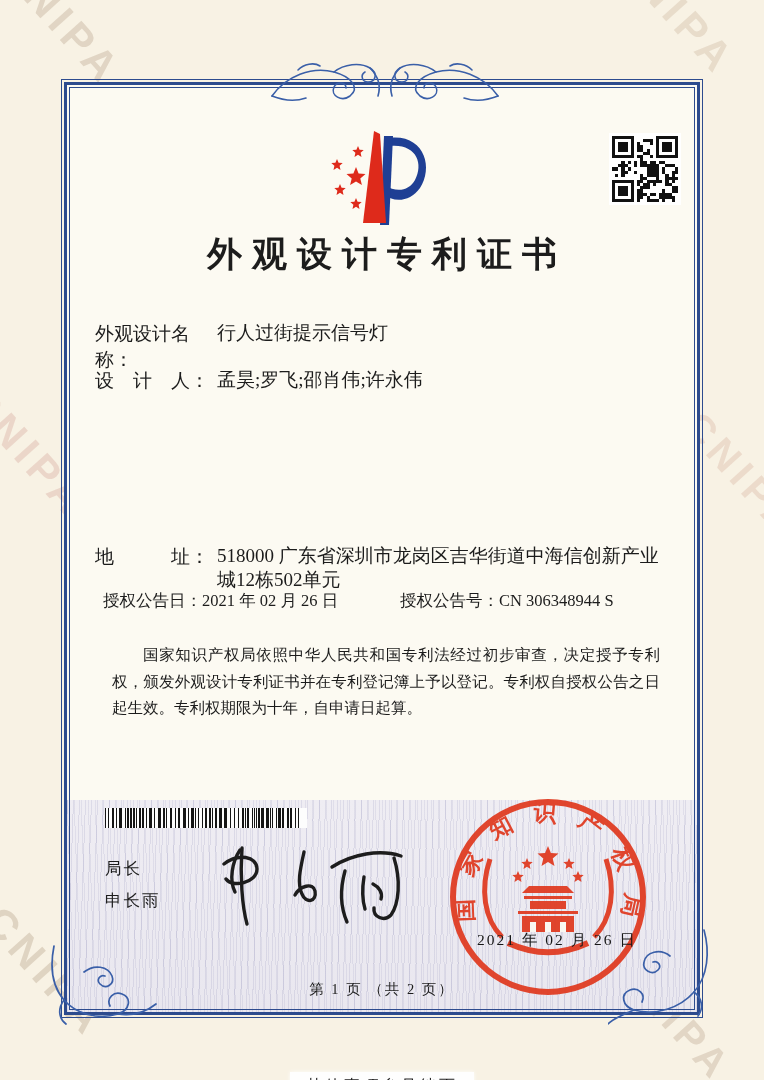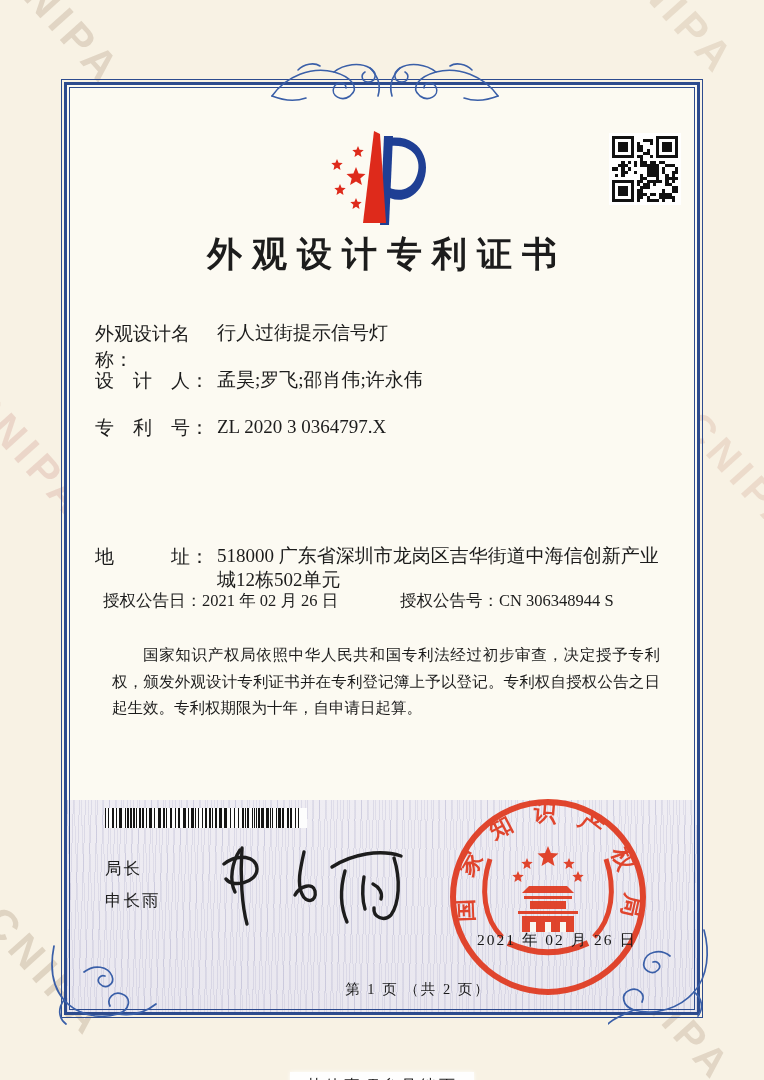--- a/index.html
+++ b/index.html
@@ -36,21 +36,21 @@
   .paras p{margin:12px;text-indent:2em;text-align:justify;}
   .barcode{position:absolute;left:105px;top:808px;width:202px;height:20px;display:flex;align-items:stretch;background:#fdfdfd;}
   .barcode div{height:100%;}
   .issuer-title{position:absolute;left:105px;top:858px;font-size:16.5px;letter-spacing:2px;}
   .issuer-name{position:absolute;left:105px;top:890px;font-size:16.5px;letter-spacing:2px;}
   .signature{position:absolute;left:212px;top:836px;width:200px;height:96px;}
   .seal{position:absolute;left:448px;top:797px;width:200px;height:200px;opacity:.93;}
   .seal-date{position:absolute;left:462px;top:930px;width:190px;text-align:center;
     font-size:15.5px;letter-spacing:2px;color:#171717;}
   .page-indicator{position:absolute;left:64px;top:980px;width:636px;text-align:center;
-    font-size:14.5px;letter-spacing:2px;padding-left:36px;}
+    font-size:14.5px;letter-spacing:2px;}
   .continuation{position:absolute;left:64px;top:1076px;width:636px;text-align:center;font-size:16px;text-decoration:underline;}
   .continuation span{background:#fefefe;padding:5px 16px;letter-spacing:3px;box-shadow:0 0 4px rgba(255,255,255,.9);}
   .flourish-top{position:absolute;left:268px;top:56px;width:234px;height:52px;}
   .flourish-bl{position:absolute;left:44px;top:942px;width:115px;height:85px;}
   .flourish-br{position:absolute;left:608px;top:928px;width:108px;height:100px;}
 </style>
 </head>
 <body>
 
 <div class="page">
@@ -241,23 +241,20 @@
     </svg>
 
   <div class="title">外观设计专利证书</div>
 
   <div class="field-row row-1">
     <span class="field-label">外观设计名称：</span><span class="field-value">行人过街提示信号灯</span>
   </div>
   <div class="field-row row-2">
     <span class="field-label">设　计　人：</span><span class="field-value">孟昊;罗飞;邵肖伟;许永伟</span>
   </div>
-  <div class="field-row row-3">
-    <span class="field-label">专　利　号：</span><span class="field-value">ZL 2020 3 0364797.X</span>
-  </div>
   <div class="field-row row-6">
     <span class="field-label">地　　　址：</span><span class="field-value">518000 广东省深圳市龙岗区吉华街道中海信创新产业城12栋502单元</span>
   </div>
 
   <div class="grant-row">
     <span>授权公告日：</span><span>2021 年 02 月 26 日</span>
     <span class="grant-no">
       <span>授权公告号：</span><span>CN 306348944 S</span>
     </span>
   </div>

